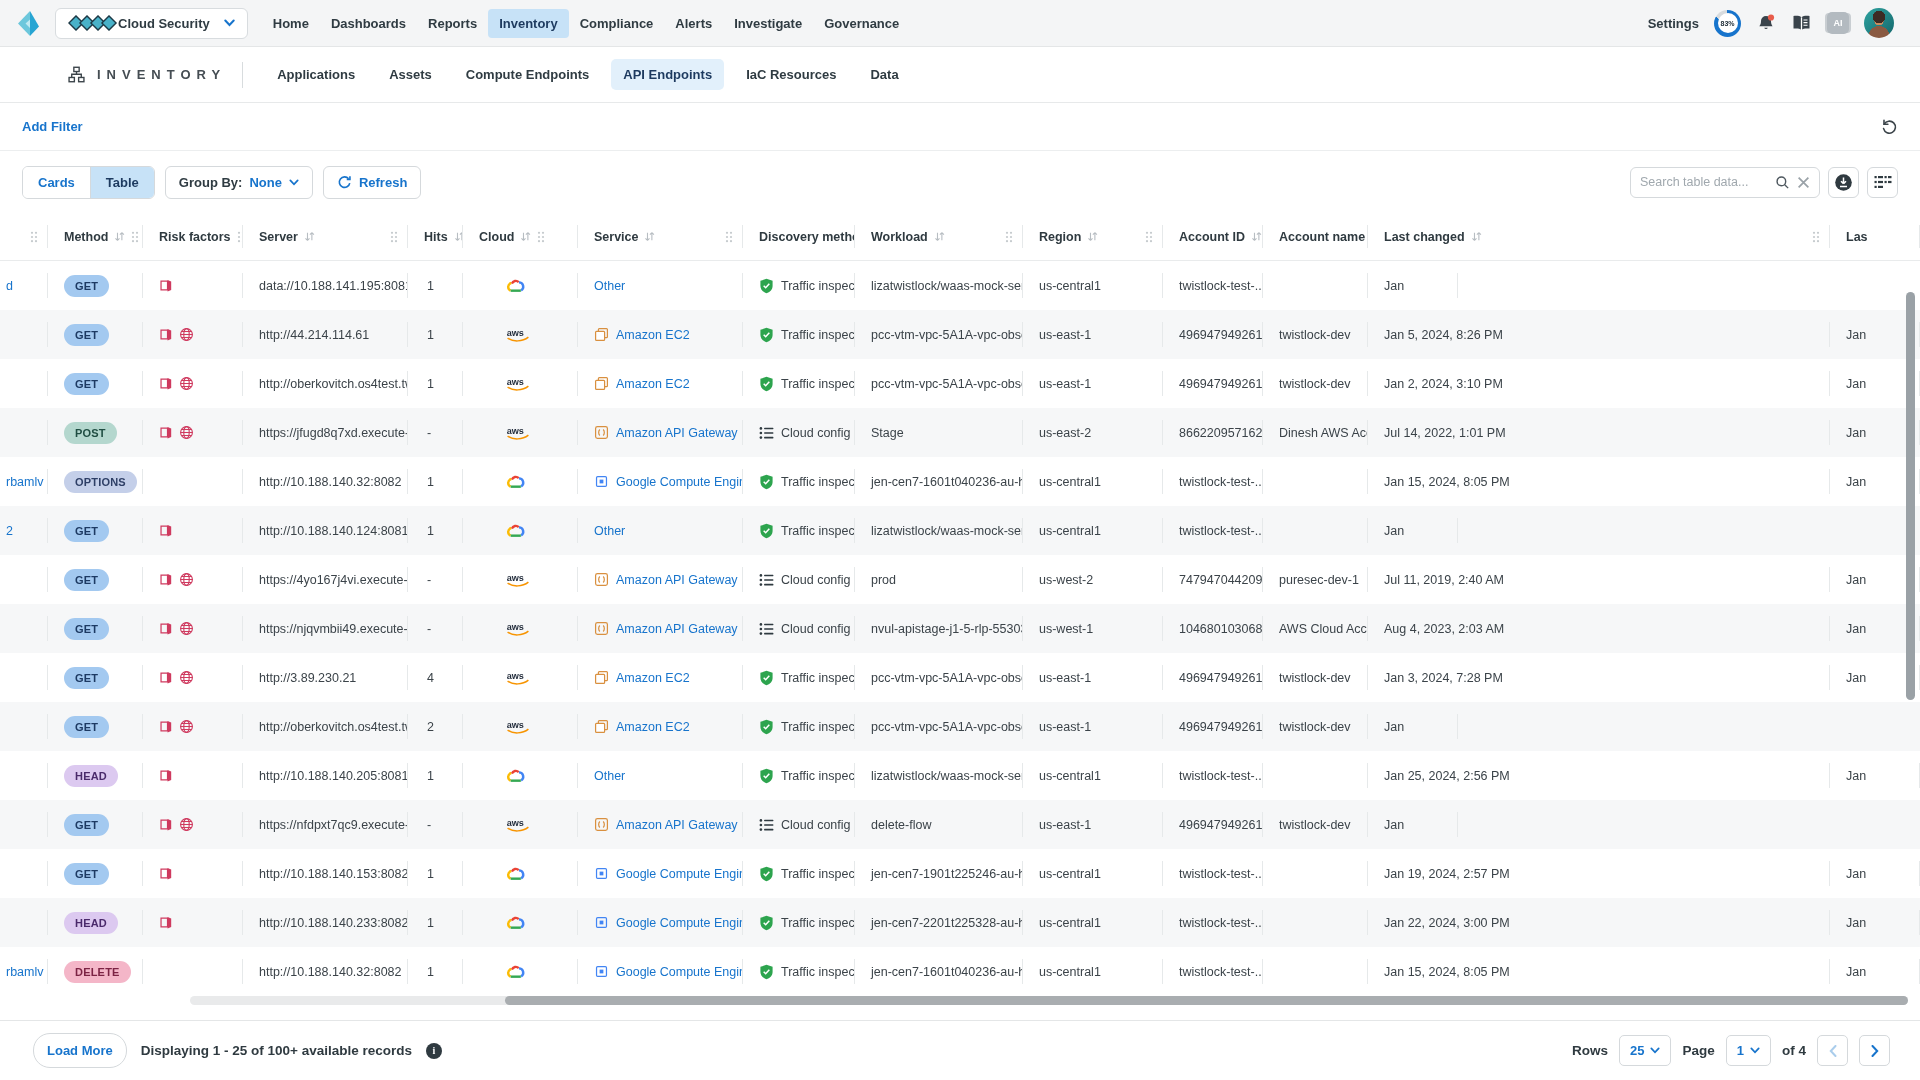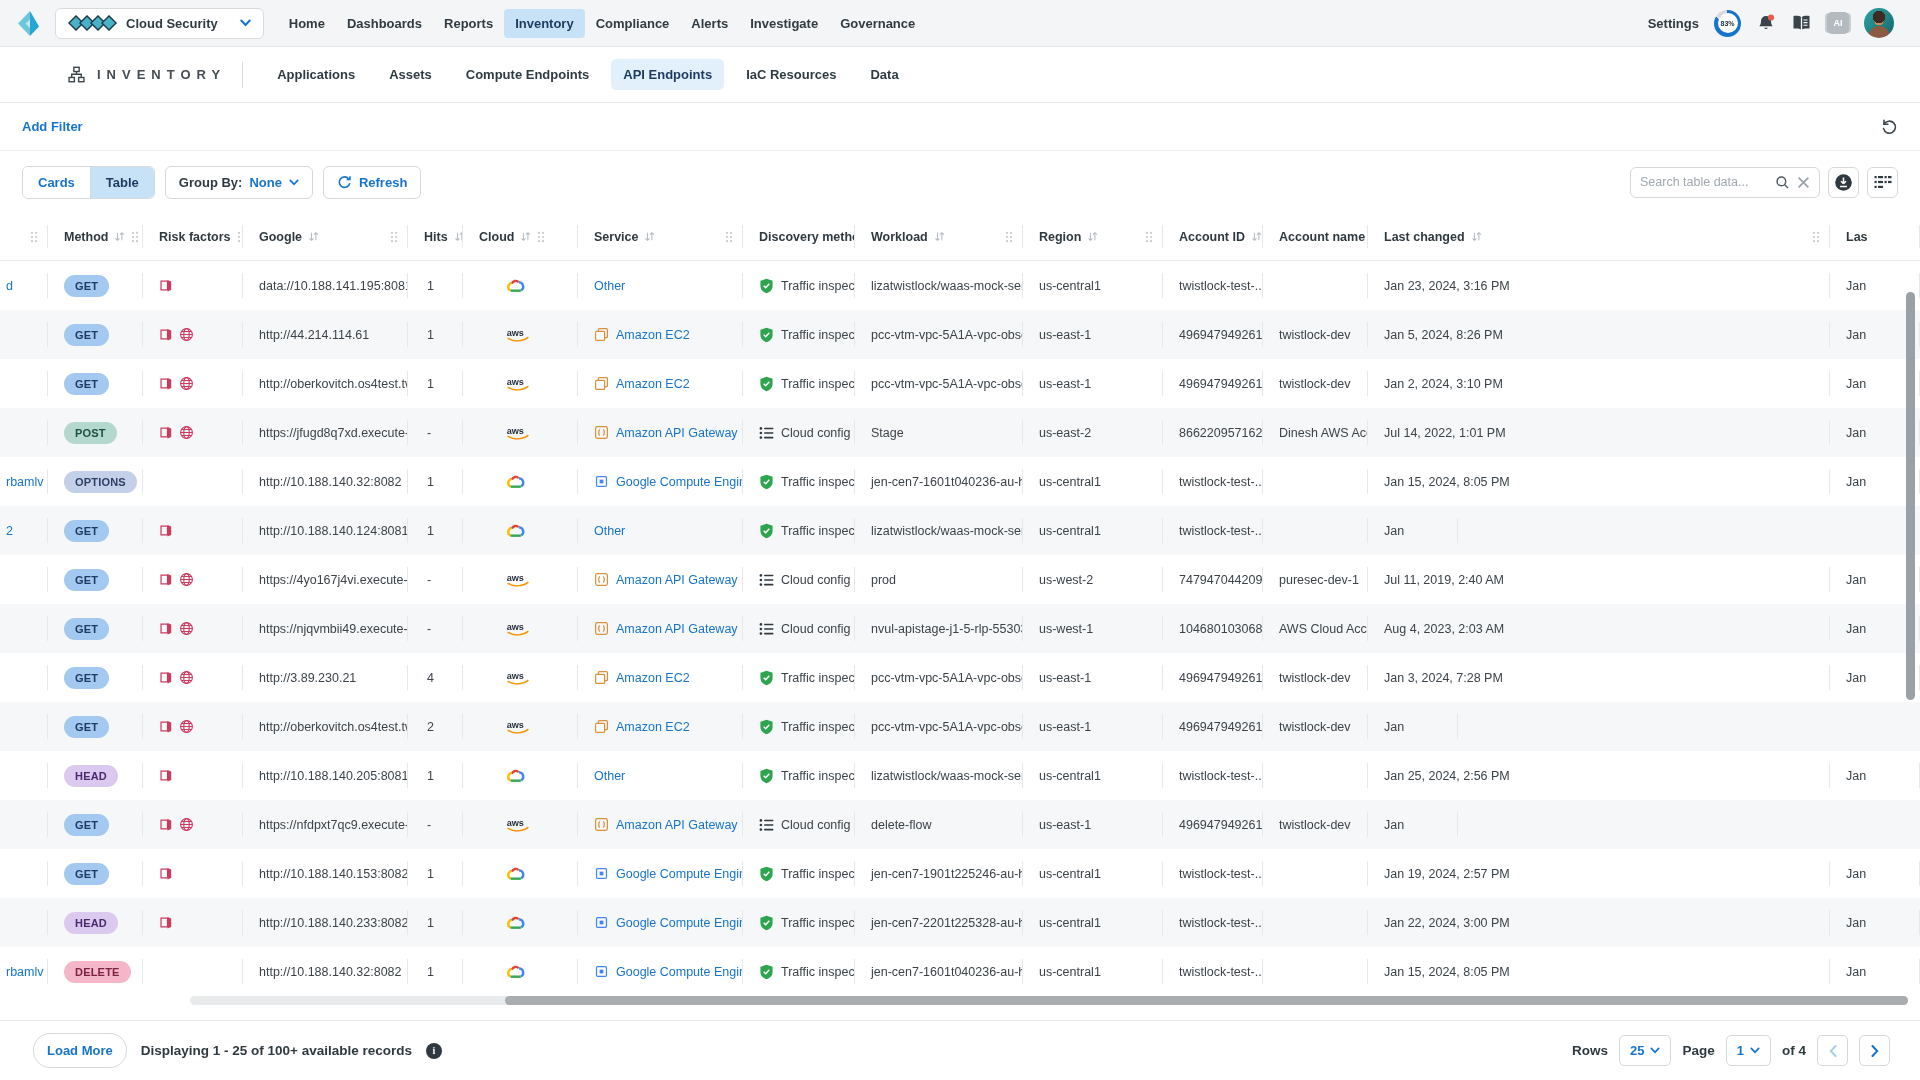--- a/index.html
+++ b/index.html
@@ -4,21 +4,21 @@
 <style>
   * { margin:0; padding:0; box-sizing:border-box; }
   html,body { width:1920px; height:1080px; overflow:hidden; background:#fff;
     font-family:"Liberation Sans", sans-serif; color:#333b41; }
 
   
   .topbar { height:47px; background:#f4f5f6; border-bottom:1px solid #e4e6e7;
     display:flex; align-items:center; padding:0 26px 0 16px; }
   .logo { display:flex; align-items:center; margin-right:14px; cursor:pointer; }
   .app-switcher { height:31px; background:#fff; border:1px solid #d8dcdf; border-radius:6px;
-    display:flex; align-items:center; gap:8px; padding:0 12px; cursor:pointer; }
+    display:flex; align-items:center; padding:0 12px; cursor:pointer; }
   .app-switcher .label { font-size:13px; font-weight:700; color:#2f3b42; }
   .primary-nav { display:flex; align-items:flex-end; margin-left:14px; }
   .nav-item { font-size:13px; font-weight:700; color:#2f3b42; padding:7px 11px;
     border-radius:4px; cursor:pointer; white-space:nowrap; }
   .nav-item.active { background:#c7e2f7; color:#1d3a5f; }
   .topbar-right { margin-left:auto; display:flex; align-items:center; gap:15px; }
   .settings-link { font-size:13px; font-weight:700; color:#2f3b42; cursor:pointer; }
   .usage-ring { width:27px; height:27px; border-radius:50%;
     background:conic-gradient(#1774cc 0 83%, #d7dbde 83% 100%);
     display:flex; align-items:center; justify-content:center; cursor:pointer; }
@@ -314,21 +314,21 @@
             <circle cx="2" cy="1.8" r="1.1"></circle>
             <circle cx="6" cy="1.8" r="1.1"></circle>
             <circle cx="2" cy="6" r="1.1"></circle>
             <circle cx="6" cy="6" r="1.1"></circle>
             <circle cx="2" cy="10.2" r="1.1"></circle>
             <circle cx="6" cy="10.2" r="1.1"></circle>
           </svg>
         </span>
       </div>
       <div class="th" style="width: 165px;">
-        <span>Google</span>
+        <span>Server</span>
         <span style="display:flex;">
           <svg width="11" height="11" viewBox="0 0 12 12" fill="none" stroke="#b7bdc2" stroke-width="1.2">
             <path d="M3.8 1.8v8.4M3.8 10.2 1.6 8M3.8 10.2 6 8M8.6 10.2V1.8M8.6 1.8 6.4 4M8.6 1.8l2.2 2.2"></path>
           </svg>
         </span>
         <span class="drag-end" style="display:flex;">
           <svg width="8" height="12" viewBox="0 0 8 12" fill="#c5cacd">
             <circle cx="2" cy="1.8" r="1.1"></circle>
             <circle cx="6" cy="1.8" r="1.1"></circle>
             <circle cx="2" cy="6" r="1.1"></circle>
@@ -502,23 +502,20 @@
           <span>lizatwistlock/waas-mock-servi...</span>
         </div>
         <div class="td col-region" style="width: 140px;">
           <span>us-central1</span>
         </div>
         <div class="td col-account_id" style="width: 100px;">
           <span>twistlock-test-...</span>
         </div>
         <div class="td col-account_name" style="width: 105px;">
           <span></span>
-        </div>
-        <div class="td col-last_changed" style="width: 462px;">
-          <span>Jan 23, 2024, 3:16 PM</span>
         </div>
         <div class="td col-last_observed" style="width: 90px;">
           <span>Jan</span>
         </div>
       </div>
       <div class="trow striped">
         <div class="td col-name" style="width: 48px;"></div>
         <div class="td col-method" style="width: 95px;">
           <span class="pill" style="background:#a3c9f0;color:#1d3a63;">GET</span>
         </div>

